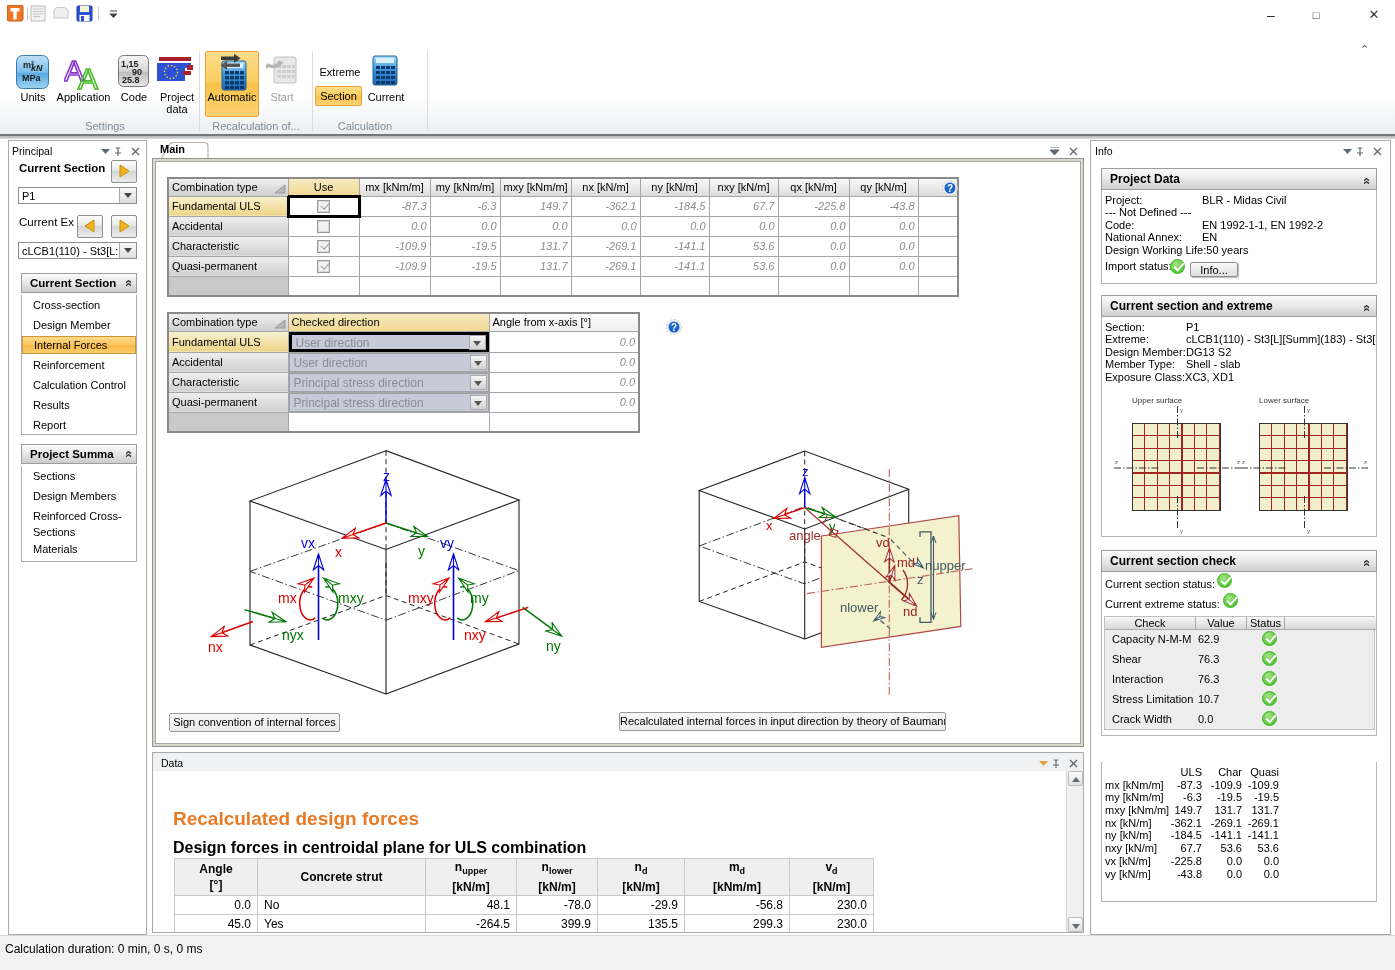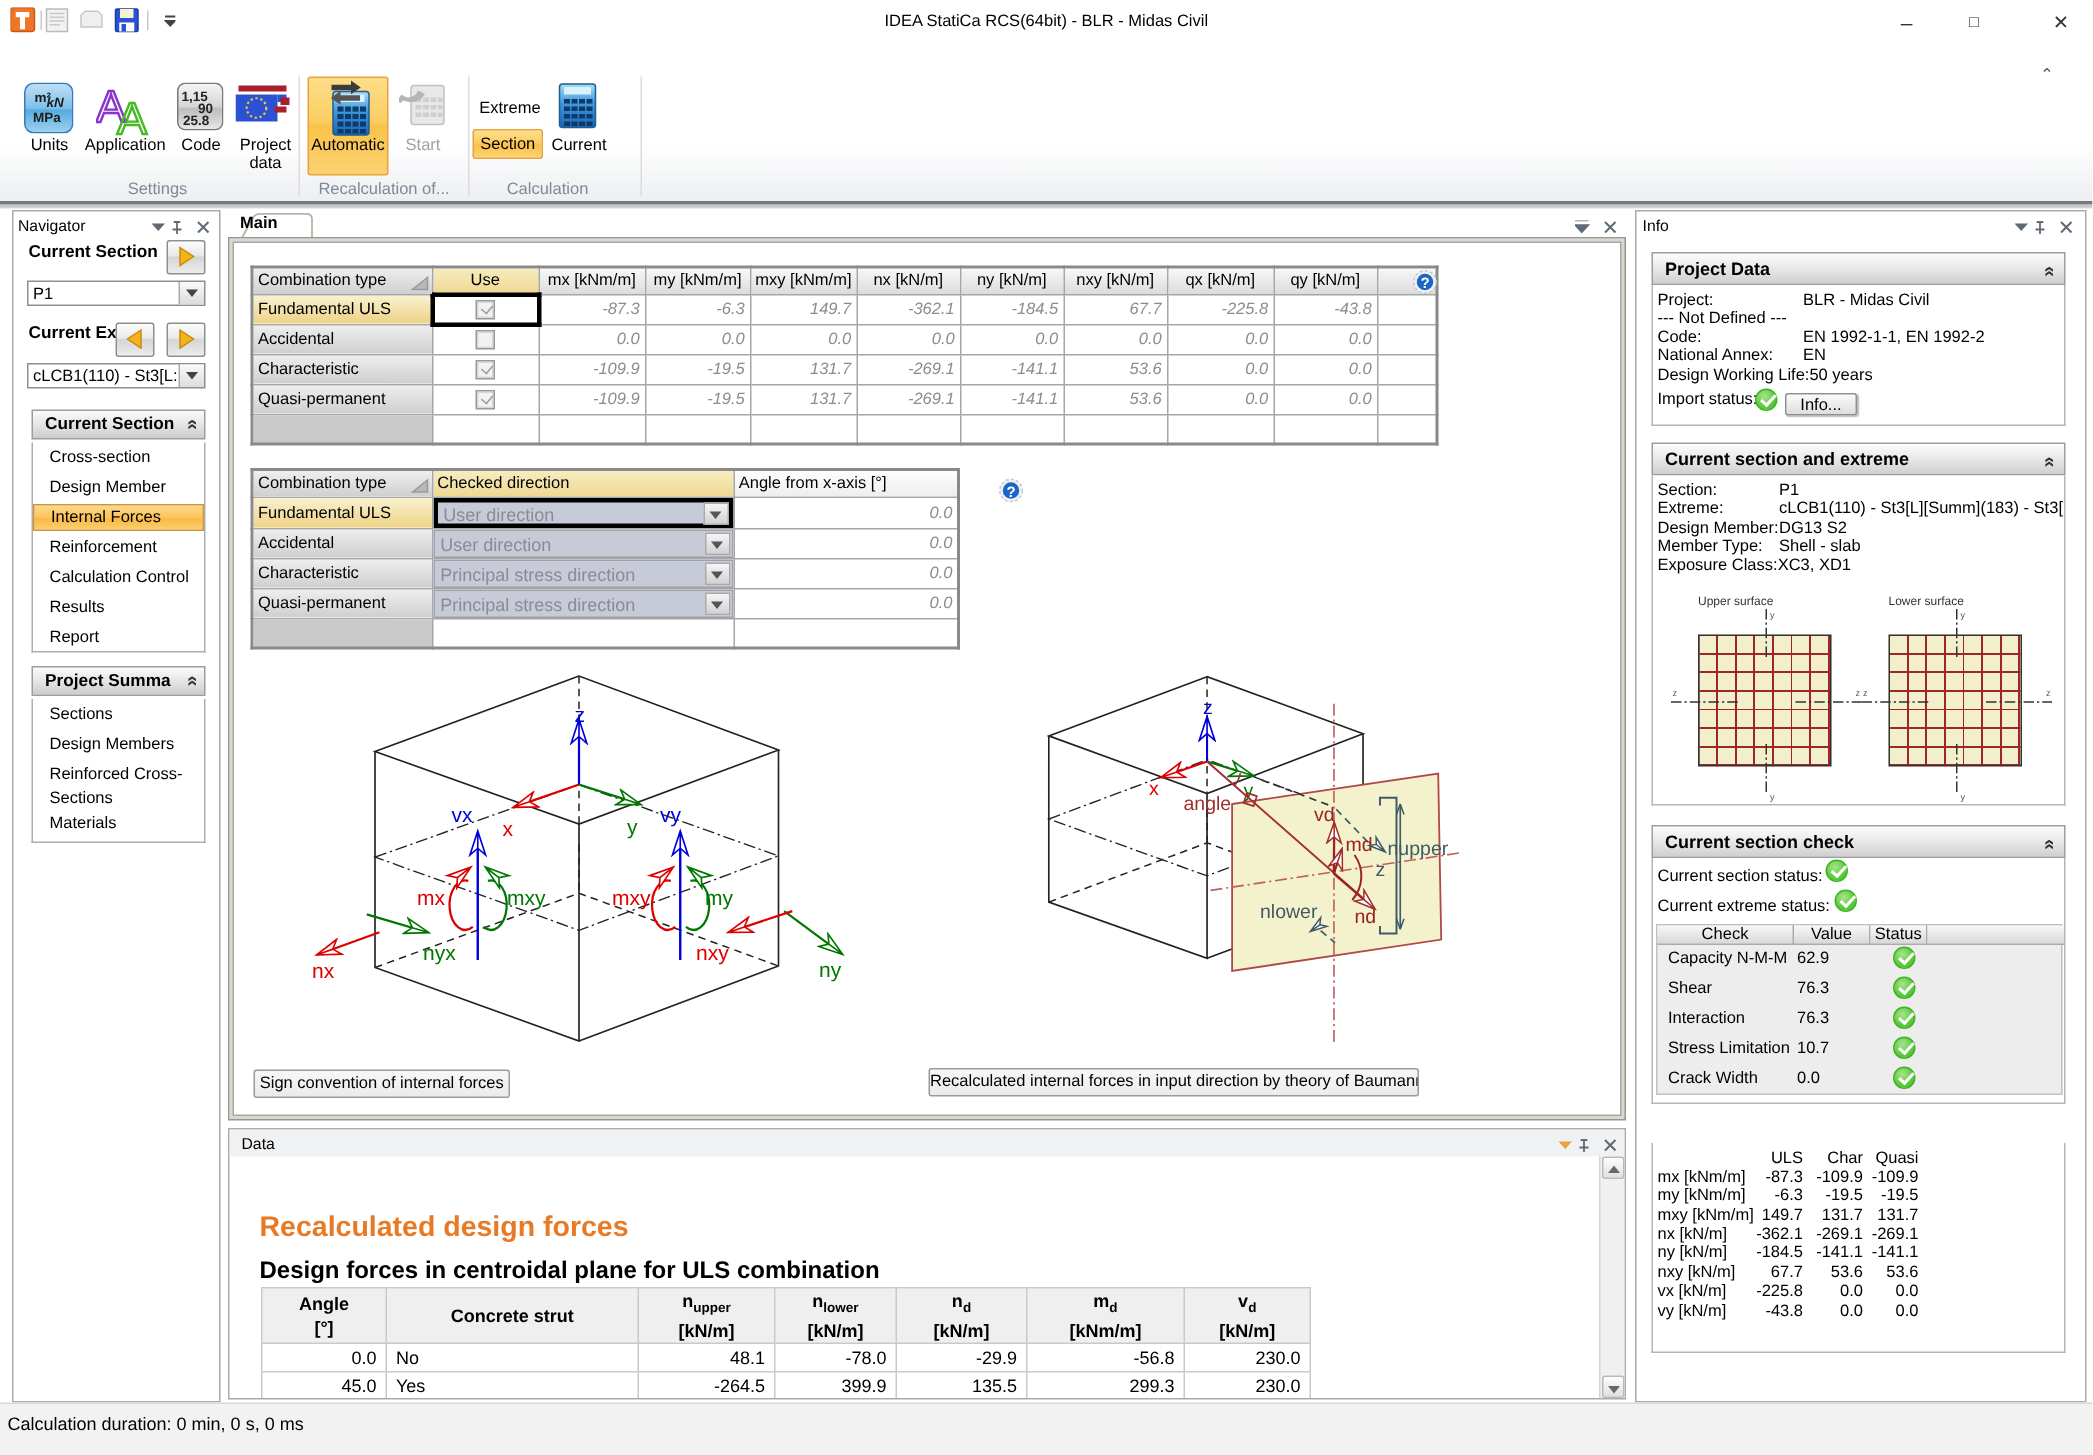--- a/index.html
+++ b/index.html
@@ -107,21 +107,20 @@
     <g>
       <rect x="70" y="1" width="15" height="15" rx="1" fill="#2b52d5" stroke="#1a3aa8"></rect>
       <rect x="73" y="1" width="9" height="6" fill="#f5f2cf"></rect>
       <rect x="72.5" y="10" width="10" height="6" fill="#fff"></rect>
       <rect x="74" y="11" width="3" height="5" fill="#2b52d5"></rect>
     </g>
     <path d="M103 6 h7 M103.5 9 l3 3.2 3-3.2 z" stroke="#444" fill="#444" stroke-width="1.2"></path>
   </svg>
   <div class="qsep" style="left:27px"></div>
   <div class="qsep" style="left:98px"></div>
-  <div id="title-text">IDEA StatiCa RCS(64bit) - BLR - Midas Civil</div>
   <div class="winbtn" style="left:1256px">–</div>
   <div class="winbtn" style="left:1301px;font-size:11px">□</div>
   <div class="winbtn" style="left:1359px;font-size:13px">✕</div>
 </div>
 
 <div id="ribbon">
   <div id="ribbon-body" style="position:absolute;left:0;top:21px;width:1395px;height:85px;background:linear-gradient(#ffffff 55%, #eceef1 100%);">
 
     <div class="grp-sep" style="left:199px"></div>
     <div class="grp-sep" style="left:312px"></div>
@@ -263,37 +262,37 @@
           <rect x="19" y="26" width="4" height="3"></rect>
       </g>
     </svg>
     <div class="icon-btn-label" style="left:364px;top:42px;width:44px">Current</div>
   </div>
 </div>
 <div id="ribbon-dark"></div>
 <div id="workspace"></div>
 
 <div class="panel" id="navigator" style="left:8px;top:140px;width:139px;height:795px;border-color:#aaa">
-  <div class="ptitle" style="position:absolute;left:3px;top:4px">Navigator</div>
+  <div class="ptitle" style="position:absolute;left:3px;top:4px">Principal</div>
   <svg class="abs" style="left:92px;top:6px" width="42" height="10" viewBox="0 0 42 10">
     <path d="M0 2 l4.5 5 4.5 -5 z" fill="#5f6a75"></path>
     <path d="M17 1 v5 m-3 0 h6 m-3 0 v3 m-2.2 -8 h4.4" stroke="#5f6a75" stroke-width="1.2" fill="none"></path>
     <path d="M31 1 l7 7 m0 -7 l-7 7" stroke="#5f6a75" stroke-width="1.4" fill="none"></path>
   </svg>
   <div style="position:absolute;left:10px;top:21px;font-size:11.5px;font-weight:bold">Current Section</div>
   <div class="navbtn" style="left:102px;top:19px"><svg width="16" height="14" viewBox="0 0 16 14">
         <path d="M4 1 L13 7 L4 13 z" fill="#f3b31c" stroke="#c78c0a" stroke-width="1"></path>
       </svg></div>
   <div class="ncombo" style="left:9px;top:46px;width:119px">
       <span>P1</span>
       <div class="ncombo-btn">
         <i></i>
       </div>
     </div>
-  <div style="position:absolute;left:10px;top:75px;font-size:11.5px;font-weight:bold">Current Ex</div>
+  <div style="position:absolute;left:10px;top:75px;font-size:11.5px;font-weight:normal">Current Ex</div>
   <div class="navbtn" style="left:68px;top:74px"><svg width="16" height="14" viewBox="0 0 16 14">
         <path d="M12 1 L3 7 L12 13 z" fill="#f3b31c" stroke="#c78c0a" stroke-width="1"></path>
       </svg></div>
   <div class="navbtn" style="left:102px;top:74px"><svg width="16" height="14" viewBox="0 0 16 14">
         <path d="M4 1 L13 7 L4 13 z" fill="#f3b31c" stroke="#c78c0a" stroke-width="1"></path>
       </svg></div>
   <div class="ncombo" style="left:9px;top:101px;width:119px">
       <span>cLCB1(110) - St3[L:</span>
       <div class="ncombo-btn">
         <i></i>

